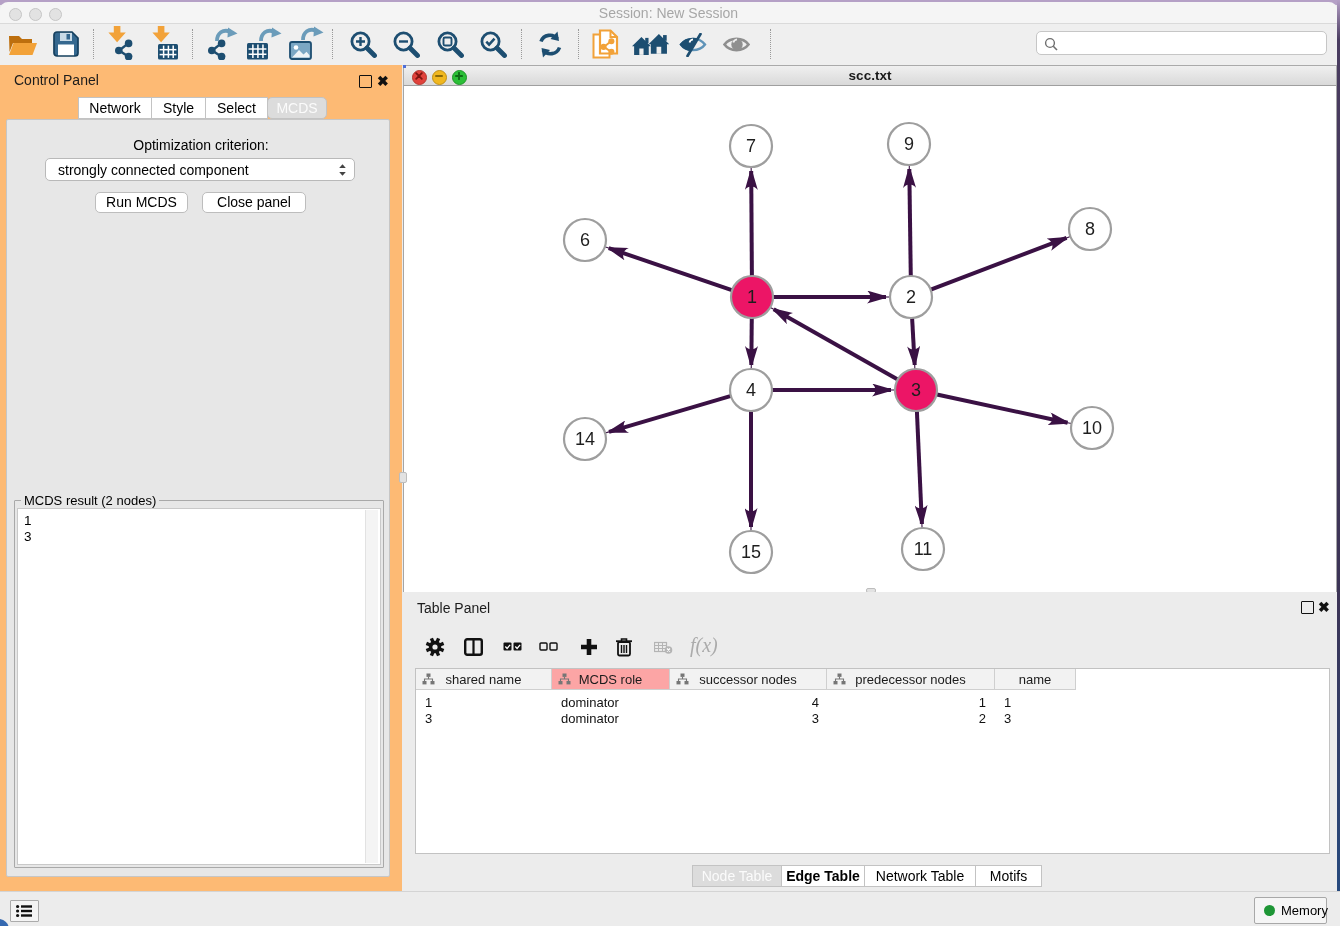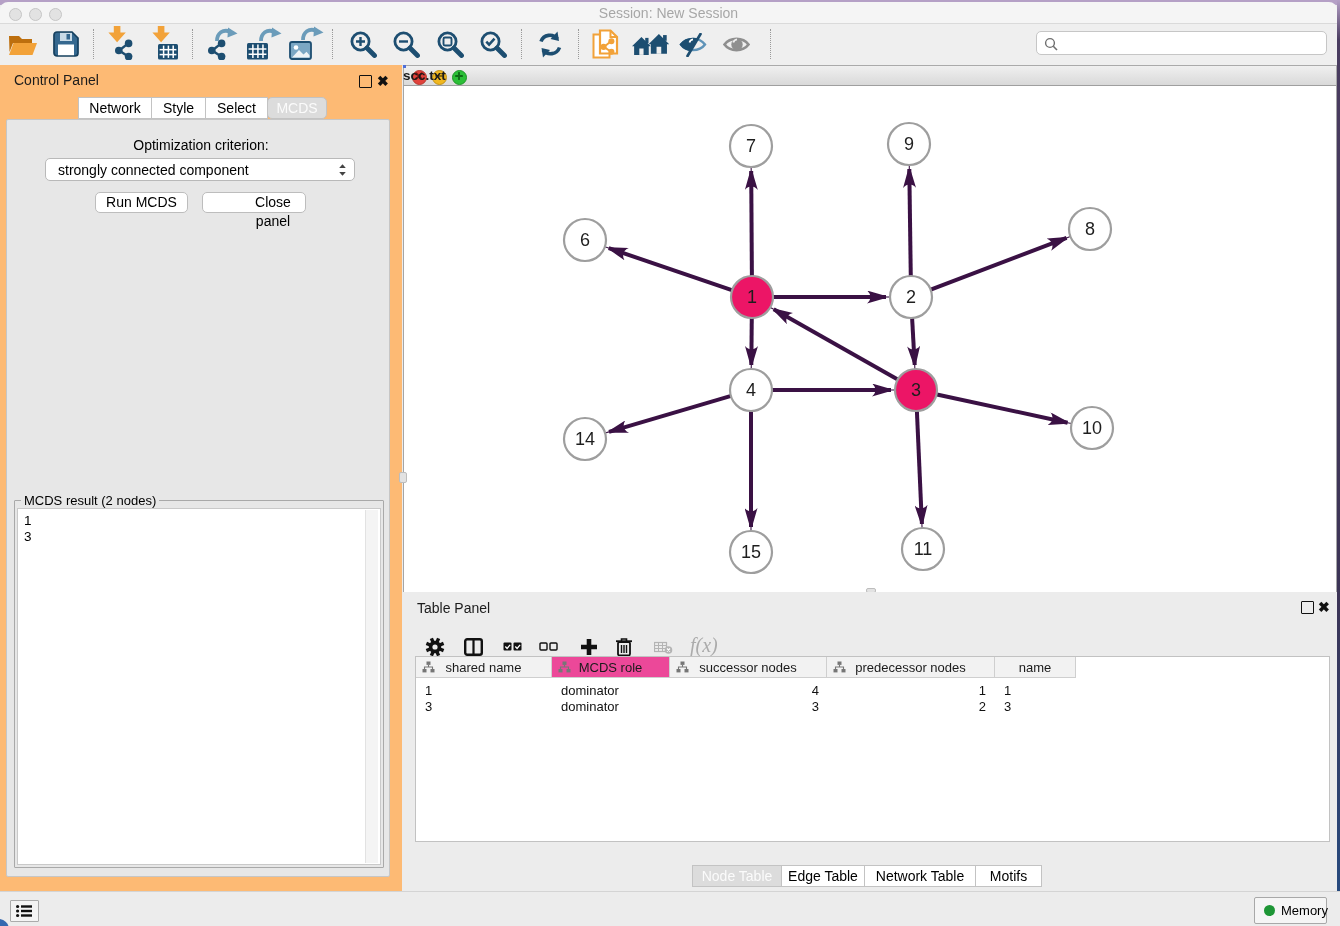--- a/index.html
+++ b/index.html
@@ -187,21 +187,21 @@
   <div class="abs" style="left:45px;top:93px;width:310px;height:23px;background:#fff;border:1px solid #b9b9b9;border-radius:5px;box-sizing:border-box;">
     <div class="abs" style="left:12px;top:3px;font-size:14px;color:#000;">strongly connected component</div>
     <svg class="ic" style="right:7px;" width="9" height="14" viewBox="0 0 9 14">
         <path d="M1.2,5 L4.5,1.2 L7.8,5 Z M1.2,9 L4.5,12.8 L7.8,9 Z" fill="#444"></path>
       </svg>
   </div>
 
   <div class="abs" style="left:0;top:72px;width:402px;text-align:center;font-size:14px;color:#000;">Optimization criterion:</div>
 
   <div class="btn" style="left:95px;top:127px;width:93px;height:21px;line-height:19px;">Run MCDS</div>
-  <div class="btn" style="left:202px;top:127px;width:104px;height:21px;line-height:19px;padding-left:38px;">Close panel</div>
+  <div class="btn" style="left:202px;top:127px;width:104px;height:21px;line-height:19px;">Close panel</div>
 
   <div class="abs" style="left:14px;top:435px;width:368px;height:366px;border:1px solid #a9a9a9;border-radius:1px;">
     <div class="abs" style="left:6px;top:-8px;background:#e7e7e7;padding:0 3px;font-size:13px;color:#000;">MCDS result (2 nodes)</div>
     <div class="abs" style="left:2px;top:7px;width:362px;height:355px;background:#fff;border:1px solid #c9c9c9;">
       <div class="abs" style="left:6px;top:4px;font-size:13.5px;color:#000;line-height:16px;">1<br>3</div>
       <div class="abs" style="right:2px;top:1px;width:12px;height:353px;background:#f4f4f4;border-left:1px solid #e2e2e2;"></div>
     </div>
   </div>
 </div>
 
@@ -213,21 +213,21 @@
   <div class="abs" style="left:9px;top:4.5px;width:13px;height:13px;border-radius:50%;background:#e1423c;border:0.5px solid #b43830;"></div>
   <svg class="abs" style="left:11.5px;top:7px;" width="8" height="8" viewBox="0 0 8 8">
       <path d="M1.2,1.2 L6.8,6.8 M6.8,1.2 L1.2,6.8" stroke="#7e1410" stroke-width="1.8" stroke-linecap="round"></path>
     </svg>
   <div class="abs" style="left:29px;top:4.5px;width:13px;height:13px;border-radius:50%;background:#f0b71f;border:0.5px solid #c09016;"></div>
   <div class="abs" style="left:31.5px;top:10px;width:8px;height:2px;background:#8a6a09;border-radius:1px;"></div>
   <div class="abs" style="left:49px;top:4.5px;width:13px;height:13px;border-radius:50%;background:#2bbf37;border:0.5px solid #1f9428;"></div>
   <svg class="abs" style="left:51.5px;top:7px;" width="8" height="8" viewBox="0 0 8 8">
       <path d="M4,0.8 L4,7.2 M0.8,4 L7.2,4" stroke="#0e6b16" stroke-width="1.9" stroke-linecap="round"></path>
     </svg>
-  <div class="abs" style="left:0;top:3px;width:100%;font-size:13.5px;font-weight:bold;color:#1a1a1a;">scc.txt</div>
+  <div class="abs" style="left:0;top:3px;width:100%;text-align:center;font-size:13.5px;font-weight:bold;color:#1a1a1a;">scc.txt</div>
 
   <div class="abs" style="left:0;top:21px;width:934px;height:506px;background:#fff;border-left:1px solid #a5a5a5;border-right:1px solid #a5a5a5;box-sizing:border-box;overflow:hidden;">
     <svg width="937" height="506" viewBox="0 0 937 506" style="position:absolute;left:0;top:0">
 <defs>
           <marker id="ah" markerWidth="20" markerHeight="13" refX="19" refY="6.5" orient="auto" markerUnits="userSpaceOnUse">
             <path d="M0,0 L19,5.5 L19,7.5 L0,13 C4.5,9.3 4.5,3.7 0,0 Z" fill="#3a1144"></path>
           </marker>
         </defs>
 <line x1="347.9" y1="192.0" x2="347.2" y2="85.0" stroke="#3a1144" stroke-width="4" marker-end="url(#ah)"></line>
 <line x1="347.2" y1="85.0" x2="347.1" y2="80.0" stroke="#3a1144" stroke-width="1.1"></line>
@@ -325,31 +325,31 @@
       <path d="M6.5,4 V2 H11.5 V4" fill="none" stroke="#111" stroke-width="1.6"></path>
       <path d="M6.5,8 V16 M9,8 V16 M11.5,8 V16" stroke="#111" stroke-width="1.4"></path>
     </svg>
   <svg class="abs" style="left:251px;top:49px" width="19" height="13" viewBox="0 0 19 13">
       <rect x="0.5" y="1.5" width="12" height="9" fill="none" stroke="#b4b4b4" stroke-width="1.2"></rect>
       <path d="M0.5,4.5 h12 M0.5,7.5 h12 M4.5,1.5 v9 M8.5,1.5 v9" stroke="#b4b4b4" stroke-width="1"></path>
       <circle cx="14.5" cy="9" r="3.8" fill="#b4b4b4"></circle>
       <path d="M13,7.5 l3,3 m0,-3 l-3,3" stroke="#fff" stroke-width="1.1"></path>
     </svg>
   <div class="abs" style="left:287px;top:42px;font-family:'Liberation Serif',serif;font-style:italic;font-size:20px;color:#ababab;">f(x)</div>
-  <div class="abs" style="left:12px;top:64px;width:915px;height:186px;background:#fff;border:1px solid #c2c2c2;box-sizing:border-box;">
+  <div class="abs" style="left:12px;top:76px;width:915px;height:186px;background:#fff;border:1px solid #c2c2c2;box-sizing:border-box;">
   <div style="position:absolute;left:0px;top:0;width:135px;height:20px;background:#f2f2f2;border-right:1px solid #cfcfcf;border-bottom:1px solid #cfcfcf;">
         <svg width="13" height="12" viewBox="0 0 13 12" style="position:absolute;left:6px;top:4px">
           <rect x="4.5" y="0.5" width="4" height="3.4" fill="#767676"></rect>
           <path d="M6.5,4 V6 M2.5,8.5 V6 H10.5 V8.5" fill="none" stroke="#767676" stroke-width="1.1"></path>
           <rect x="0.5" y="8" width="4" height="3.4" fill="#767676"></rect>
           <rect x="8.5" y="8" width="4" height="3.4" fill="#767676"></rect>
         </svg>
         <div style="position:absolute;left:0;right:0;top:3px;text-align:center;font-size:13px;color:#1b1b1b;">shared name</div>
       </div>
-  <div style="position:absolute;left:136px;top:0;width:117px;height:20px;background:#ec4899;border-right:1px solid #cfcfcf;border-bottom:1px solid #cfcfcf;">
+  <div style="position:absolute;left:136px;top:0;width:117px;height:20px;background:#fca5a5;border-right:1px solid #cfcfcf;border-bottom:1px solid #cfcfcf;">
         <svg width="13" height="12" viewBox="0 0 13 12" style="position:absolute;left:6px;top:4px">
           <rect x="4.5" y="0.5" width="4" height="3.4" fill="#767676"></rect>
           <path d="M6.5,4 V6 M2.5,8.5 V6 H10.5 V8.5" fill="none" stroke="#767676" stroke-width="1.1"></path>
           <rect x="0.5" y="8" width="4" height="3.4" fill="#767676"></rect>
           <rect x="8.5" y="8" width="4" height="3.4" fill="#767676"></rect>
         </svg>
         <div style="position:absolute;left:0;right:0;top:3px;text-align:center;font-size:13px;color:#1b1b1b;">MCDS role</div>
       </div>
   <div style="position:absolute;left:254px;top:0;width:156px;height:20px;background:#f2f2f2;border-right:1px solid #cfcfcf;border-bottom:1px solid #cfcfcf;">
         <svg width="13" height="12" viewBox="0 0 13 12" style="position:absolute;left:6px;top:4px">
@@ -376,21 +376,21 @@
   <div style="position:absolute;left:145px;top:26px;font-size:13px;color:#111;">dominator</div>
   <div style="position:absolute;left:300px;top:26px;width:103px;text-align:right;font-size:13px;color:#111;">4</div>
   <div style="position:absolute;left:460px;top:26px;width:110px;text-align:right;font-size:13px;color:#111;">1</div>
   <div style="position:absolute;left:588px;top:26px;font-size:13px;color:#111;">1</div>
   <div style="position:absolute;left:9px;top:42px;font-size:13px;color:#111;">3</div>
   <div style="position:absolute;left:145px;top:42px;font-size:13px;color:#111;">dominator</div>
   <div style="position:absolute;left:300px;top:42px;width:103px;text-align:right;font-size:13px;color:#111;">3</div>
   <div style="position:absolute;left:460px;top:42px;width:110px;text-align:right;font-size:13px;color:#111;">2</div>
   <div style="position:absolute;left:588px;top:42px;font-size:13px;color:#111;">3</div>
   </div>
-  <div class="abs" style="left:290px;top:273px;height:22px;"><span class="tab tabsel" style="width:88px;border-radius:0;">Node Table</span><span class="tab" style="width:82px;">Edge Table</span><span class="tab" style="width:110px;">Network Table</span><span class="tab" style="width:65px;">Motifs</span></div>
+  <div class="abs" style="left:290px;top:273px;height:22px;"><span class="tab tabsel" style="width:88px;border-radius:0;">Node Table</span><span class="tab" style="width:82px;font-weight:bold;">Edge Table</span><span class="tab" style="width:110px;">Network Table</span><span class="tab" style="width:65px;">Motifs</span></div>
 </div>
 
 <div class="abs" style="left:0;top:891px;width:1337px;height:35px;background:#ececec;border-top:1px solid #d4d4d4;padding-left:8px;">
   <div class="abs" style="left:10px;top:8px;width:27px;height:20px;background:#f4f4f4;border:1px solid #ababab;border-radius:1px;">
     <svg class="ic" style="left:5px;" width="17" height="13" viewBox="0 0 17 13">
       <circle cx="1.6" cy="2" r="1.6" fill="#111"></circle>
         <rect x="5" y="0.8" width="11" height="2.4" fill="#111"></rect>
       <circle cx="1.6" cy="6.5" r="1.6" fill="#111"></circle>
         <rect x="5" y="5.3" width="11" height="2.4" fill="#111"></rect>
       <circle cx="1.6" cy="11" r="1.6" fill="#111"></circle>

